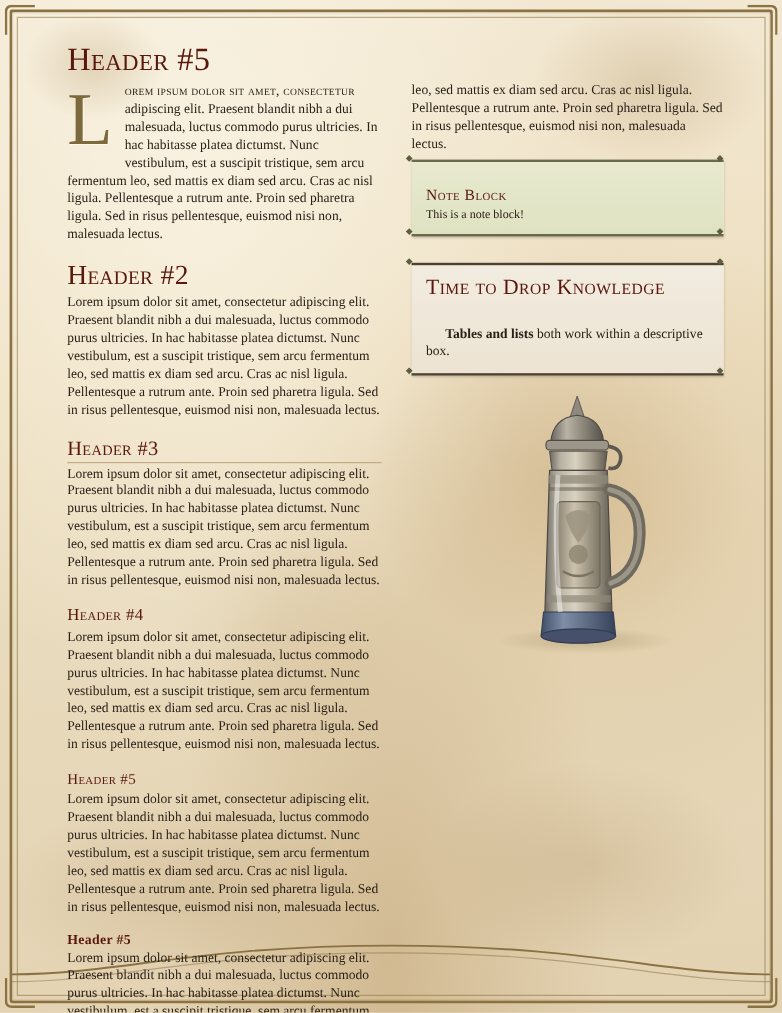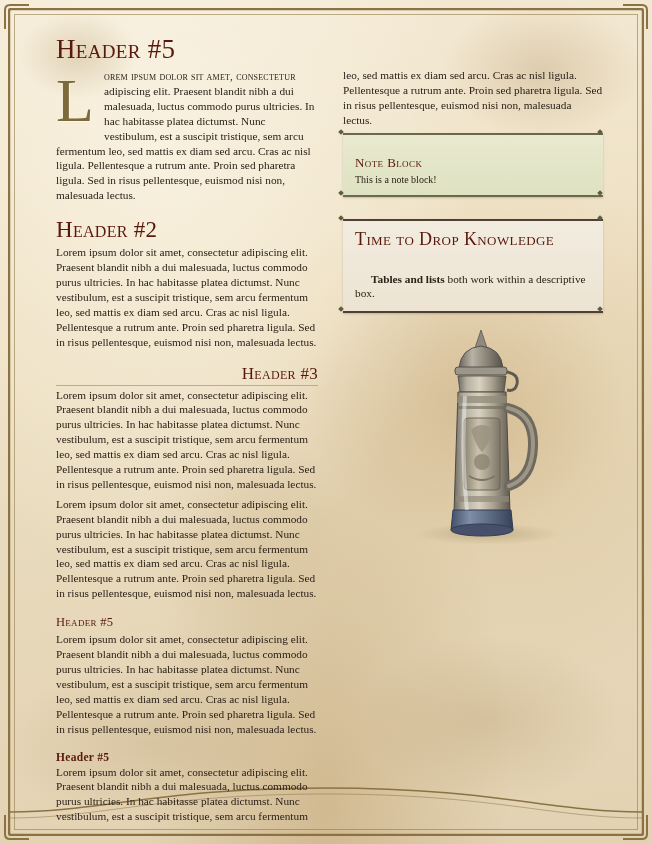--- a/index.html
+++ b/index.html
@@ -113,21 +113,20 @@
     margin-top: 14px;
     margin-bottom: 2px;
   }
   .h3 {
     font-size: 17px;
     font-variant: small-caps;
     margin-top: 14px;
     margin-bottom: 2px;
     border-bottom: 1px solid #c0ad86;
     padding-bottom: 1px;
-    text-align: right;
   }
   .h4 {
     font-size: 14px;
     font-variant: small-caps;
     margin-top: 14px;
     margin-bottom: 2px;
   }
   .h5 {
     font-size: 12.5px;
     font-variant: small-caps;
@@ -319,20 +318,21 @@
         <span class="dropcap">L</span>
         <p class="body"><span class="smallcaps-lead">orem ipsum dolor sit amet, consectetur</span><span> adipiscing elit. Praesent blandit nibh a dui malesuada, luctus commodo purus ultricies. In hac habitasse platea dictumst. Nunc vestibulum, est a suscipit tristique, sem arcu fermentum leo, sed mattis ex diam sed arcu. Cras ac nisl ligula. Pellentesque a rutrum ante. Proin sed pharetra ligula. Sed in risus pellentesque, euismod nisi non, malesuada lectus.</span></p>
       </div>
 
       <h2 class="h2">Header #2</h2>
       <p class="body">Lorem ipsum dolor sit amet, consectetur adipiscing elit. Praesent blandit nibh a dui malesuada, luctus commodo purus ultricies. In hac habitasse platea dictumst. Nunc vestibulum, est a suscipit tristique, sem arcu fermentum leo, sed mattis ex diam sed arcu. Cras ac nisl ligula. Pellentesque a rutrum ante. Proin sed pharetra ligula. Sed in risus pellentesque, euismod nisi non, malesuada lectus.</p>
 
       <h3 class="h3">Header #3</h3>
       <p class="body">Lorem ipsum dolor sit amet, consectetur adipiscing elit. Praesent blandit nibh a dui malesuada, luctus commodo purus ultricies. In hac habitasse platea dictumst. Nunc vestibulum, est a suscipit tristique, sem arcu fermentum leo, sed mattis ex diam sed arcu. Cras ac nisl ligula. Pellentesque a rutrum ante. Proin sed pharetra ligula. Sed in risus pellentesque, euismod nisi non, malesuada lectus.</p>
 
+      <h4 class="h4">Header #4</h4>
       <p class="body">Lorem ipsum dolor sit amet, consectetur adipiscing elit. Praesent blandit nibh a dui malesuada, luctus commodo purus ultricies. In hac habitasse platea dictumst. Nunc vestibulum, est a suscipit tristique, sem arcu fermentum leo, sed mattis ex diam sed arcu. Cras ac nisl ligula. Pellentesque a rutrum ante. Proin sed pharetra ligula. Sed in risus pellentesque, euismod nisi non, malesuada lectus.</p>
 
       <h5 class="h5">Header #5</h5>
       <p class="body">Lorem ipsum dolor sit amet, consectetur adipiscing elit. Praesent blandit nibh a dui malesuada, luctus commodo purus ultricies. In hac habitasse platea dictumst. Nunc vestibulum, est a suscipit tristique, sem arcu fermentum leo, sed mattis ex diam sed arcu. Cras ac nisl ligula. Pellentesque a rutrum ante. Proin sed pharetra ligula. Sed in risus pellentesque, euismod nisi non, malesuada lectus.</p>
 
       <h6 class="h6">Header #5</h6>
       <p class="body">Lorem ipsum dolor sit amet, consectetur adipiscing elit. Praesent blandit nibh a dui malesuada, luctus commodo purus ultricies. In hac habitasse platea dictumst. Nunc vestibulum, est a suscipit tristique, sem arcu fermentum</p>
     </div>
 
     <div class="col-right">

